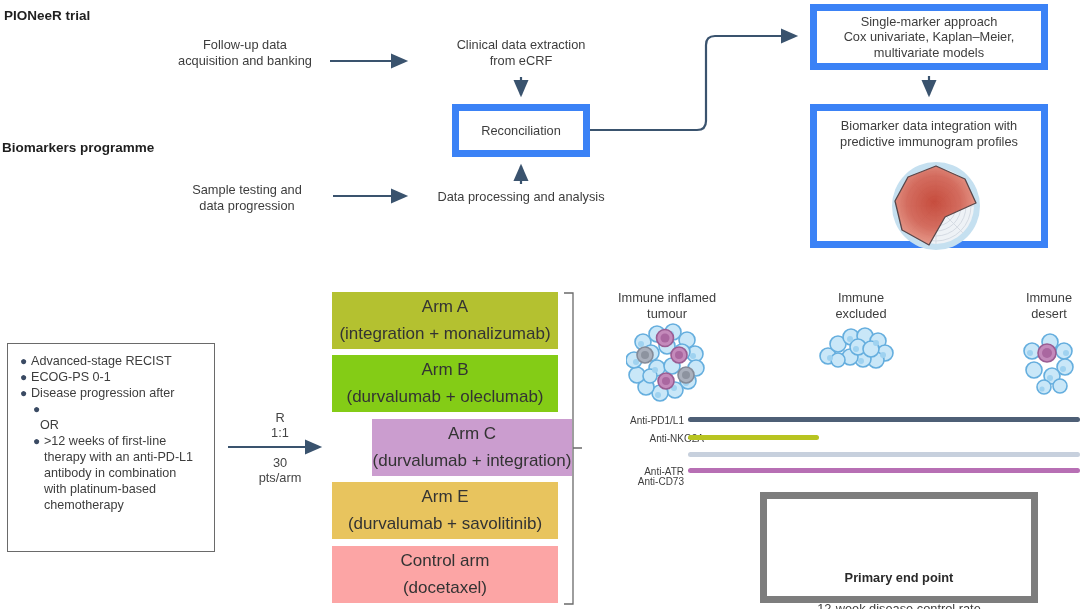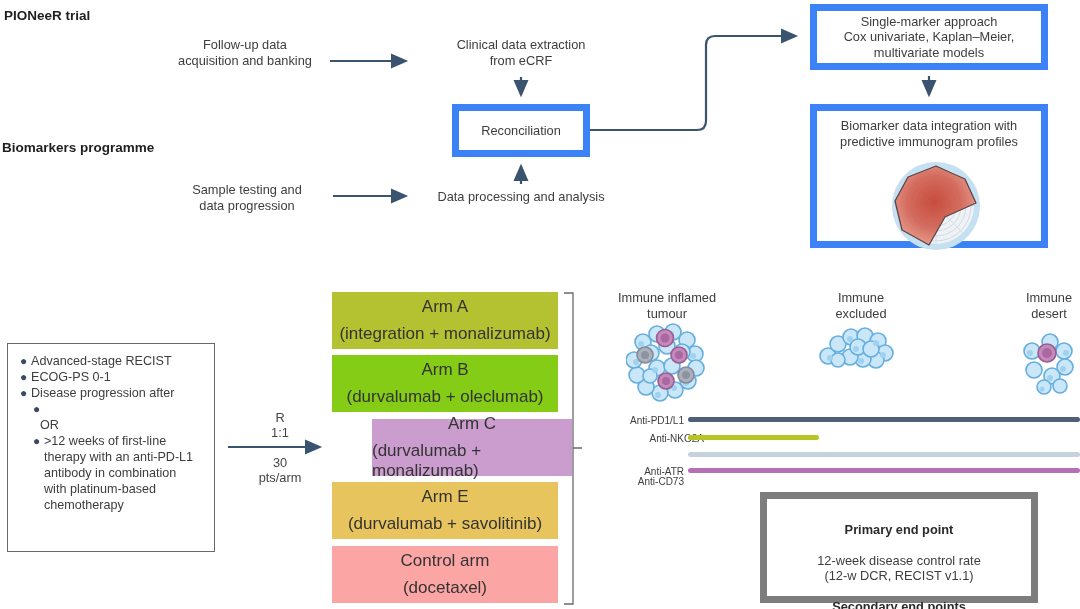--- a/index.html
+++ b/index.html
@@ -16,21 +16,21 @@
   .erow .b{color:#3a4a63;font-size:12px;width:11px;flex:0 0 11px;}
   .erow .tx{white-space:pre-line;}
   .ind{margin-left:13px;}
   .or{margin-left:20px;}
   .arm{display:flex;flex-direction:column;align-items:center;justify-content:center;
        gap:7px;font-size:17px;color:#333;box-sizing:border-box;}
   .barlabel{font-size:10px;line-height:13px;text-align:right;color:#3d3d3d;}
   .bar{height:5px;border-radius:2.5px;}
   .ep{box-sizing:border-box;font-size:12.8px;line-height:15.5px;text-align:center;
       padding-top:7px;white-space:pre-line;}
-  .ep .bold{font-weight:bold;color:#2a2a2a;}
+  .ep .bold{font-weight:bold;color:#2a2a2a;margin-top:48px;}
   svg{display:block;}
 </style>
 </head>
 <body>
 
 <div class="canvas">
 
   <div class="abs sec" style="left:4px;top:8px;">PIONeeR trial</div>
   <div class="abs sec" style="left:2px;top:140px;">Biomarkers programme</div>
 
@@ -120,21 +120,21 @@
   <div class="abs arm" style="left: 332px; top: 292px; width: 226px; height: 57px; background: rgb(180, 193, 48);">
     <span>Arm A</span>
     <span>(integration + monalizumab)</span>
   </div>
   <div class="abs arm" style="left: 332px; top: 355px; width: 226px; height: 57px; background: #84cc16;">
     <span>Arm B</span>
     <span>(durvalumab + oleclumab)</span>
   </div>
   <div class="abs arm" style="left: 332px; top: 419px; width: 200px; height: 57px; background: rgb(203, 157, 207); margin-left: 40px;">
     <span>Arm C</span>
-    <span>(durvalumab + monalizumab)</span>
+    <span>(durvalumab + integration)</span>
   </div>
   <div class="abs arm" style="left: 332px; top: 482px; width: 226px; height: 57px; background: rgb(232, 196, 94);">
     <span>Arm E</span>
     <span>(durvalumab + savolitinib)</span>
   </div>
   <div class="abs arm" style="left: 332px; top: 546px; width: 226px; height: 57px; background: #fca5a5;">
     <span>Control arm</span>
     <span>(docetaxel)</span>
   </div>
 

